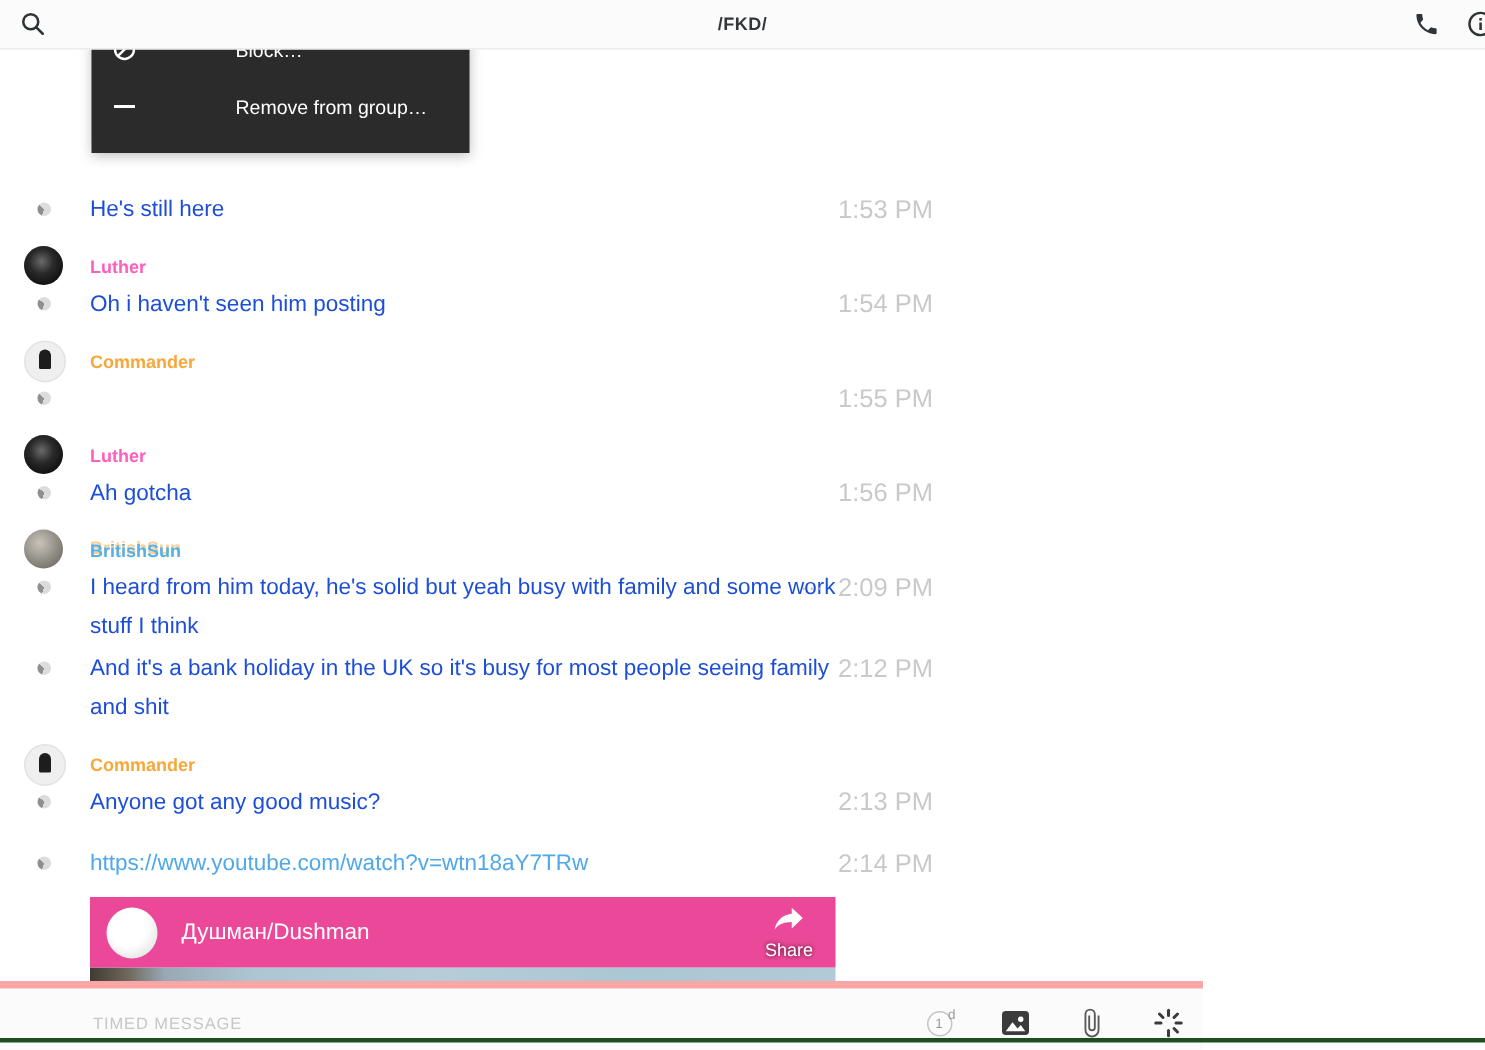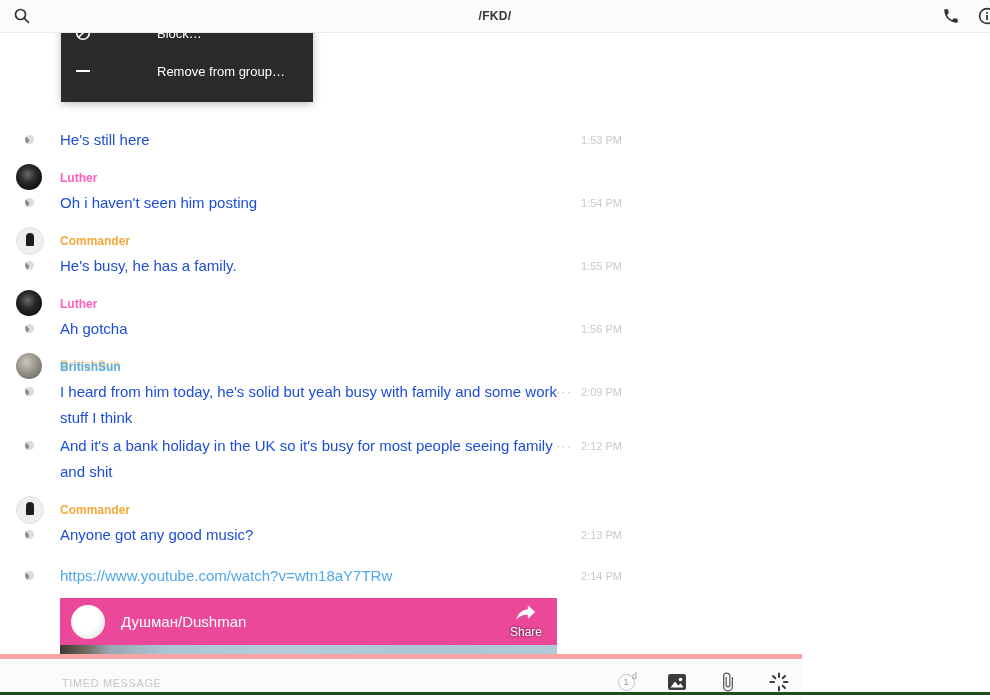--- a/index.html
+++ b/index.html
@@ -40,21 +40,21 @@
   .sender{position:relative;display:inline-block;margin-left:60px;font-size:12px;font-weight:bold;
           line-height:20px;cursor:pointer;}
   .sender.glitch{text-shadow:0 -2px 0 rgba(246,168,59,.55);}
   .msg{position:relative;padding-left:60px;margin-top:2px;min-height:26px;}
   .eph{position:absolute;left:25px;top:8px;width:9px;height:9px;border-radius:50%;
        background:conic-gradient(from 200deg,#8f8f8f 0 110deg,#dcdcdc 110deg 360deg);}
   .text{margin:0;max-width:497px;font-size:15px;line-height:26px;color:#1d4ed8;white-space:pre-wrap;}
   .text.link{color:#4fa8e8;cursor:pointer;}
   .meta{position:absolute;right:0;top:0;height:26px;display:flex;align-items:center;gap:9px;}
   .dots{color:#b9b9b9;font-size:13px;letter-spacing:1px;line-height:26px;}
-  .time{color:#c9c9c9;font-size:11px;white-space:nowrap;}
+  .time{color:#c9c9c9;font-size:17px;white-space:nowrap;}
 
   
   .video-embed{position:absolute;left:60px;top:598px;width:497px;height:60px;z-index:5;cursor:pointer;}
   .video-bar{position:relative;height:47px;background:#ec4899;display:flex;align-items:center;}
   .yt-avatar{width:34px;height:34px;border-radius:50%;margin-left:11px;flex:none;
              background:radial-gradient(circle at 42% 38%,#ffffff 45%,#ececec 70%,#cfcfcf 100%);}
   .yt-title{color:#fff;font-size:15px;margin-left:16px;white-space:nowrap;}
   .yt-share{position:absolute;right:10px;top:5px;width:42px;text-align:center;cursor:pointer;z-index:2;}
   .yt-share-label{display:block;color:#fff;font-size:12px;margin-top:-1px;text-shadow:0 0 3px rgba(0,0,0,.8);}
   .video-thumb{height:13px;background:
@@ -146,21 +146,20 @@
       </div>
     </div>
 
     <div class="group">
       <div class="group-header">
         <span class="avatar av-commander"></span>
         <span class="sender" style="color: rgb(246, 168, 59);">Commander</span>
       </div>
       <div class="msg">
         <span class="eph"></span>
-        <p class="text">He's busy, he has a family.</p>
         <span class="meta">
 
           <span class="time">1:55 PM</span>
         </span>
       </div>
     </div>
 
     <div class="group">
       <div class="group-header">
         <span class="avatar av-luther"></span>

